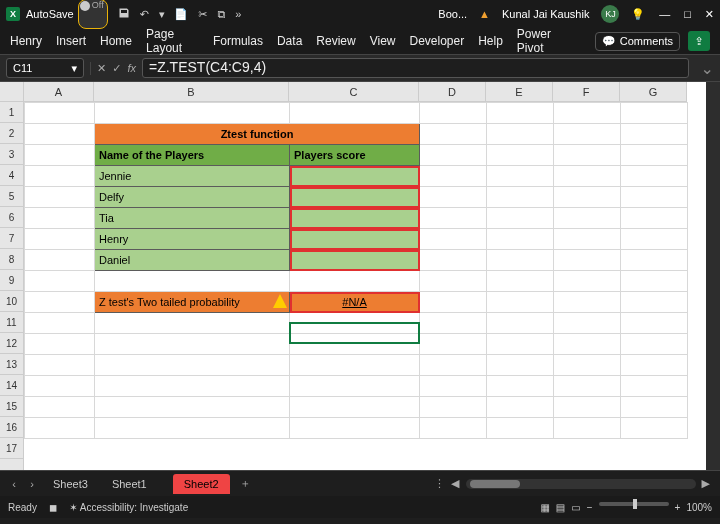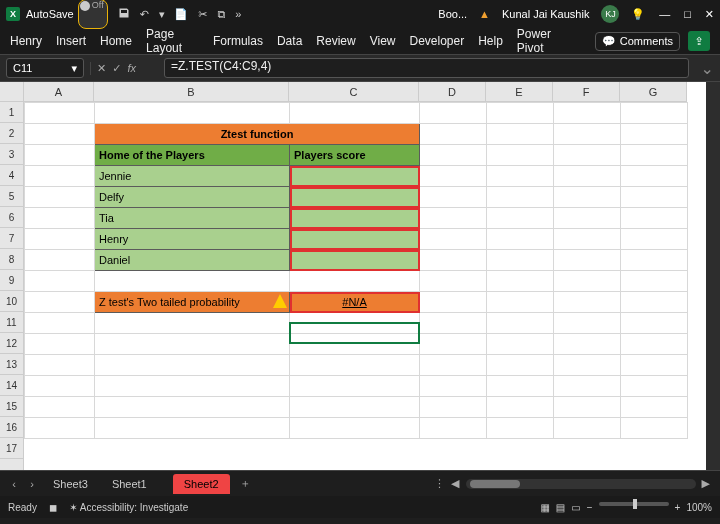--- a/index.html
+++ b/index.html
@@ -19,21 +19,21 @@
     .win-controls{display:flex;gap:14px;margin-left:14px;align-items:center;}
     .ribbon-tabs{display:flex;align-items:center;height:26px;background:#1a1a1a;padding:0 10px;font-size:12px;gap:14px;}
     .ribbon-tabs .tab{color:#eee;}
     .ribbon-right{display:flex;align-items:center;gap:8px;}
     .comments-btn{display:flex;align-items:center;gap:4px;border:1px solid #555;border-radius:4px;padding:2px 6px;font-size:11px;}
     .share-btn{width:22px;height:20px;background:#107c41;border-radius:3px;display:flex;align-items:center;justify-content:center;font-size:11px;}
     .formula-row{display:flex;align-items:center;height:28px;background:#2a2a2a;border-top:1px solid #444;border-bottom:1px solid #444;}
     .name-box{width:78px;height:20px;margin:0 6px;background:#1e1e1e;border:1px solid #555;border-radius:3px;display:flex;align-items:center;padding:0 6px;font-size:11px;justify-content:space-between;}
     .fx-controls{display:flex;align-items:center;gap:6px;border-left:1px solid #444;padding:0 6px;font-size:11px;color:#aaa;}
     .fx-label{font-style:italic;}
-    .formula-input{flex:1;height:20px;background:#1e1e1e;border:1px solid #555;border-radius:3px;margin-right:6px;padding:0 6px;font-size:12px;color:#eee;margin-left:22px;}
+    .formula-input{flex:1;height:20px;background:#1e1e1e;border:1px solid #555;border-radius:3px;margin-right:6px;padding:0 6px;font-size:14px;color:#eee;}
     .grid-wrap{position:relative;background:#fff;color:#000;height:388px;display:flex;}
     .corner{width:24px;height:20px;background:#e6e6e6;border-right:1px solid #ccc;border-bottom:1px solid #ccc;}
     .col-headers{display:flex;height:20px;background:#e6e6e6;border-bottom:1px solid #ccc;}
     .row-headers{width:24px;background:#e6e6e6;border-right:1px solid #ccc;}
     .row-headers .rh{height:21px;border-bottom:1px solid #ccc;display:flex;align-items:center;justify-content:center;font-size:10px;color:#333;}
     .col-headers .ch{border-right:1px solid #ccc;display:flex;align-items:center;justify-content:center;font-size:11px;color:#333;}
     .grid-body{position:relative;}
     table.cells{border-collapse:collapse;position:absolute;top:0;left:0;}
     table.cells td{border:1px solid #d8d8d8;height:21px;font-size:11px;padding:0 4px;vertical-align:middle;}
     .wA{width:70px}.wB{width:195px}.wC{width:130px}.wD{width:67px}.wE{width:67px}.wF{width:67px}.wG{width:67px}
@@ -182,21 +182,21 @@
           <tr>
                 <td></td>
                 <td class="hdr-orange" colspan="2">Ztest function</td>
                 <td></td>
                 <td></td>
                 <td></td>
                 <td></td>
               </tr>
           <tr>
                 <td></td>
-                <td class="hdr-green">Home of the Players</td>
+                <td class="hdr-green">Name of the Players</td>
                 <td class="hdr-green">Players score</td>
                 <td></td>
                 <td></td>
                 <td></td>
                 <td></td>
               </tr>
           <tr>
                 <td></td>
                 <td class="cell-green">Jennie</td>
                 <td class="cell-green red-box"></td>

